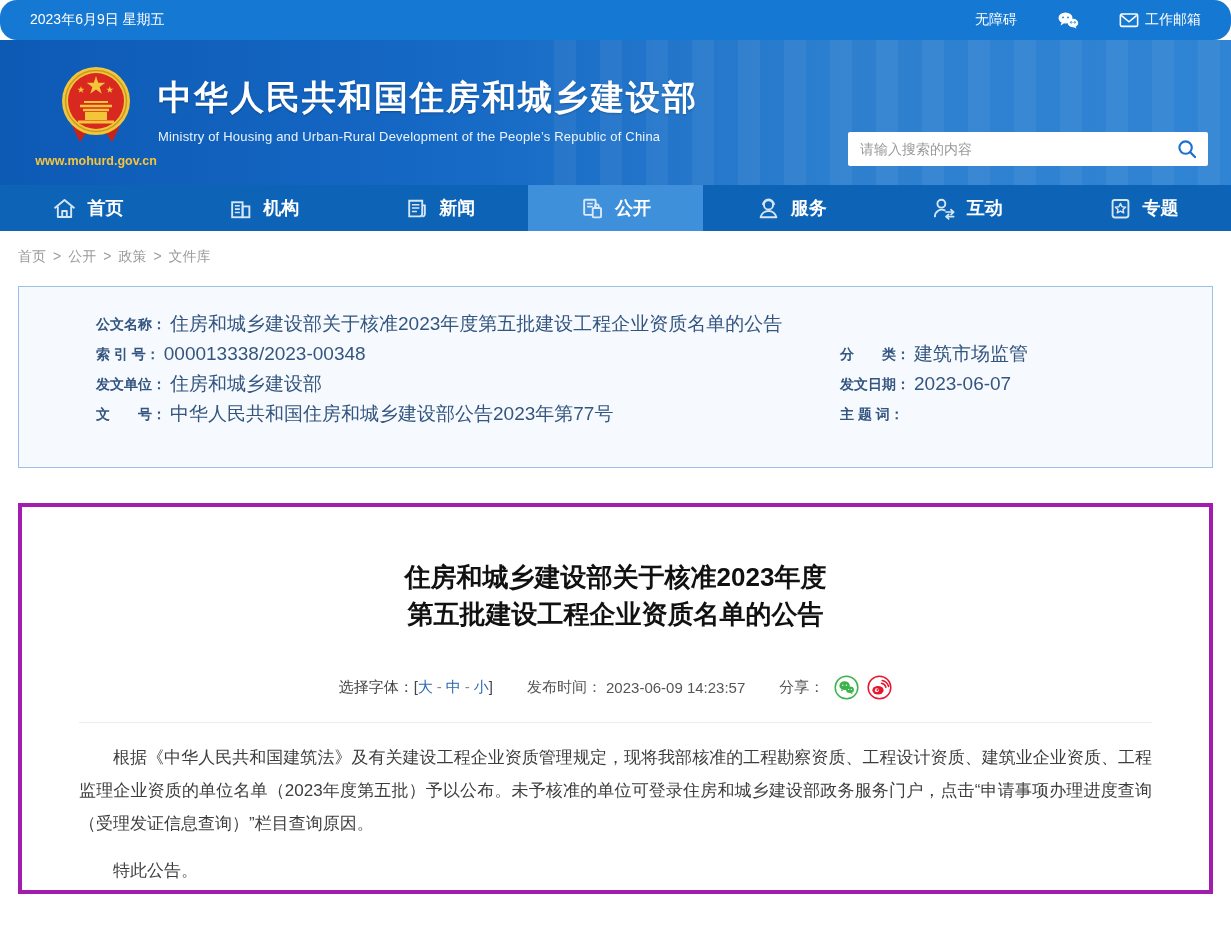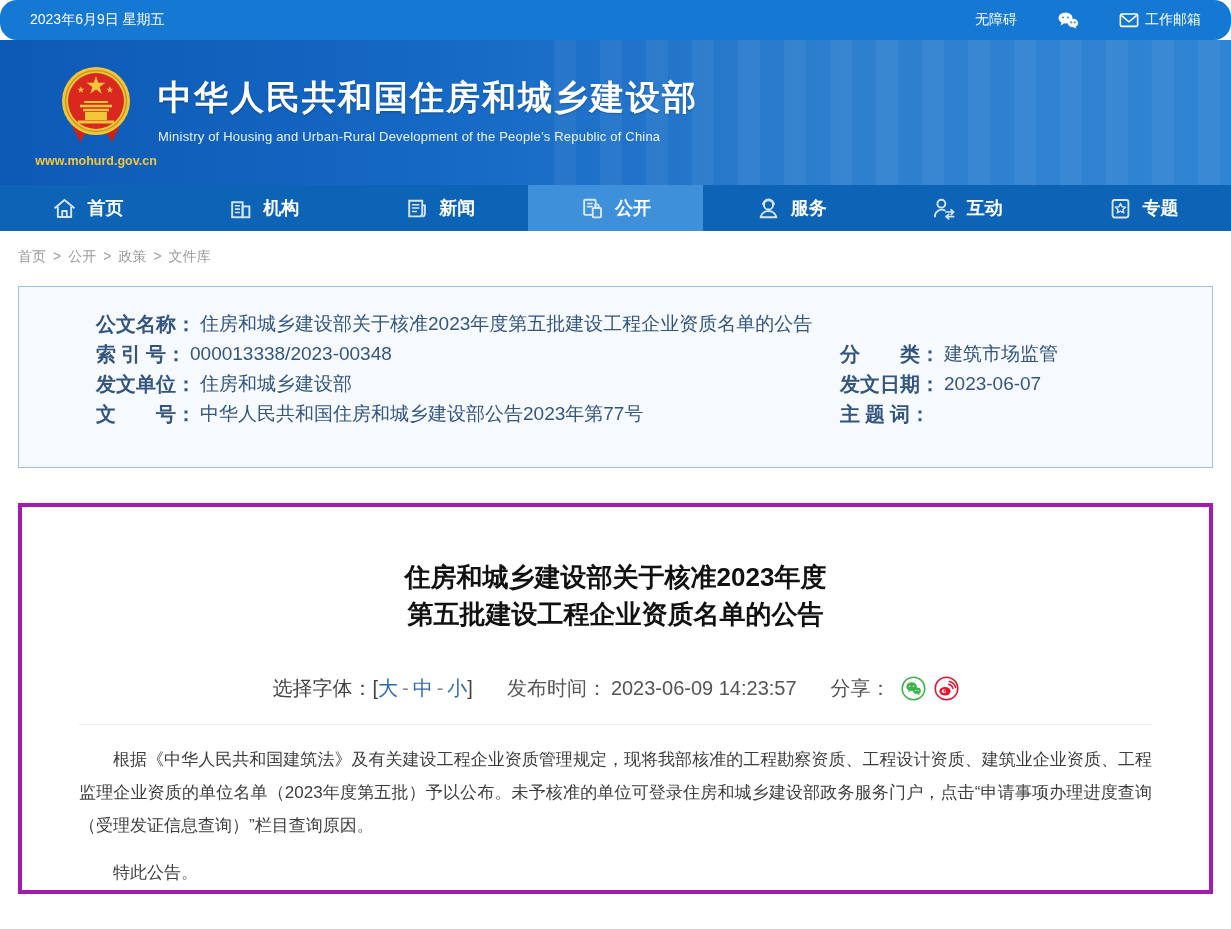--- a/index.html
+++ b/index.html
@@ -45,30 +45,30 @@
   .breadcrumb { padding:17px 0 0 18px; font-size:14px; color:#9b9b9b; display:flex; gap:7px; }
   .breadcrumb .crumb { cursor:pointer; }
   .breadcrumb .sep { color:#9b9b9b; }
 
   
   .meta-panel { margin:20px 18px 0 18px; background:#f6fafe; border:1px solid #9cc0e8;
     padding:26px 20px 34px 77px; }
   .meta-row { display:flex; min-height:30px; align-items:flex-start; }
   .meta-cell-l { flex:1; display:flex; }
   .meta-cell-r { width:352px; display:flex; }
-  .meta-label { color:#33557f; font-weight:bold; font-size:20px; white-space:pre; line-height:22px;font-family:Liberation Serif, serif; }
+  .meta-label { color:#33557f; font-weight:bold; font-size:14px; white-space:pre; line-height:22px; }
   .meta-value { color:#33557f; font-size:19px; margin-left:4px; line-height:22px; }
 
   
   .article-panel { margin:35px 18px 0 18px; background:#fff; border:4px solid #a21caf;
     height:391px; padding-top:52px; }
   .article-title { text-align:center; color:#111; font-size:26px; font-weight:bold;
     line-height:37px; }
   .article-meta { display:flex; align-items:center; justify-content:center; gap:8px;
-    margin-top:42px; font-size:20px; color:#555;text-align:center; }
+    margin-top:42px; font-size:15px; color:#555;text-align:center; }
   .font-links { color:#444; }
   .font-link { color:#2d68b0; cursor:pointer; }
   .font-dash { color:#888; padding:0 4px; }
   .share-icons { display:flex; align-items:center; gap:8px; margin-left:2px; }
   .share-icon { cursor:pointer; display:flex; }
   .article-divider { height:1px; background:#ececec; margin:22px 57px 0 57px; }
   .article-body { padding:18px 57px 0 57px; font-size:17px; color:#3d3d3d;
     line-height:33px; text-align:justify; }
   .article-body p { text-indent:2em; }
   .article-body p + p { margin-top:14px; }
@@ -118,20 +118,29 @@
       <path d="M22 42 h32 M25 46 h26" stroke="#f3c53a" stroke-width="2.4"></path>
       <path d="M26 38 h24" stroke="#f3c53a" stroke-width="2"></path>
       <rect x="27" y="48" width="22" height="8" fill="#f3c53a"></rect>
       <path d="M20 58 h36" stroke="#f3c53a" stroke-width="3"></path>
     </svg>
     <div class="site-url">www.mohurd.gov.cn</div>
   </div>
   <div class="titles">
     <div class="title-cn">中华人民共和国住房和城乡建设部</div>
     <div class="title-en">Ministry of Housing and Urban-Rural Development of the People’s Republic of China</div>
+  </div>
+  <div class="search-box">
+    <input type="text" placeholder="请输入搜索的内容" style="">
+    <button class="search-btn">
+      <svg width="20" height="20" viewBox="0 0 20 20">
+        <circle cx="8.6" cy="8.6" r="6.2" fill="none" stroke="#1b6fd0" stroke-width="2.1"></circle>
+        <line x1="13.3" y1="13.3" x2="18" y2="18" stroke="#1b6fd0" stroke-width="2.3" stroke-linecap="round"></line>
+      </svg>
+    </button>
   </div>
 </div>
 
 <div class="nav">
   <div class="nav-item">
     <svg class="nav-icon" width="25" height="25" viewBox="0 0 24 24">
       <path d="M3 11.2 L12 3.8 L21 11.2" fill="none" stroke="#e9f2fb" stroke-width="1.8" stroke-linecap="round" stroke-linejoin="round"></path>
       <path d="M5.6 10.2 V20.2 H18.4 V10.2" fill="none" stroke="#e9f2fb" stroke-width="1.8" stroke-linejoin="round"></path>
       <path d="M9.8 20.2 V14.4 H14.2 V20.2" fill="none" stroke="#e9f2fb" stroke-width="1.8" stroke-linejoin="round"></path>
     </svg>

